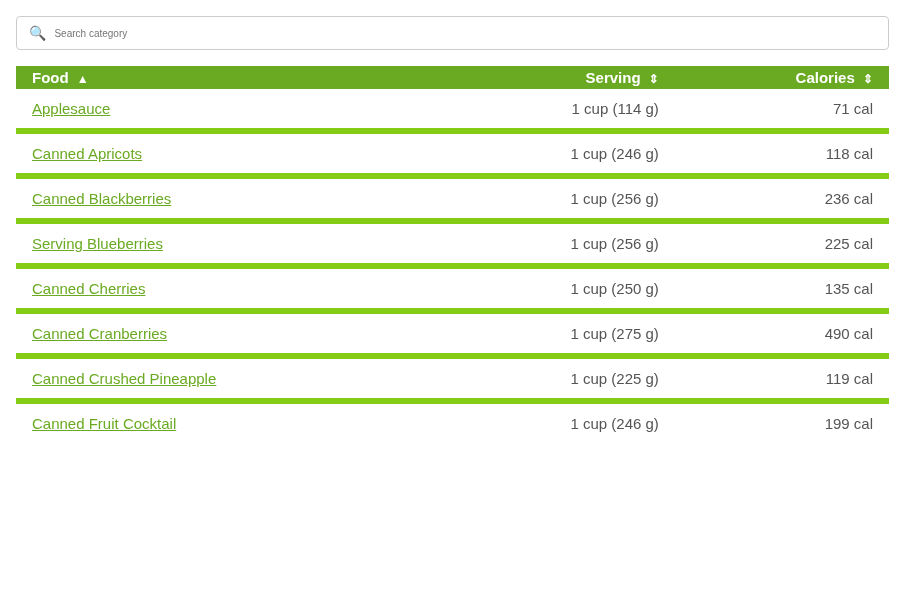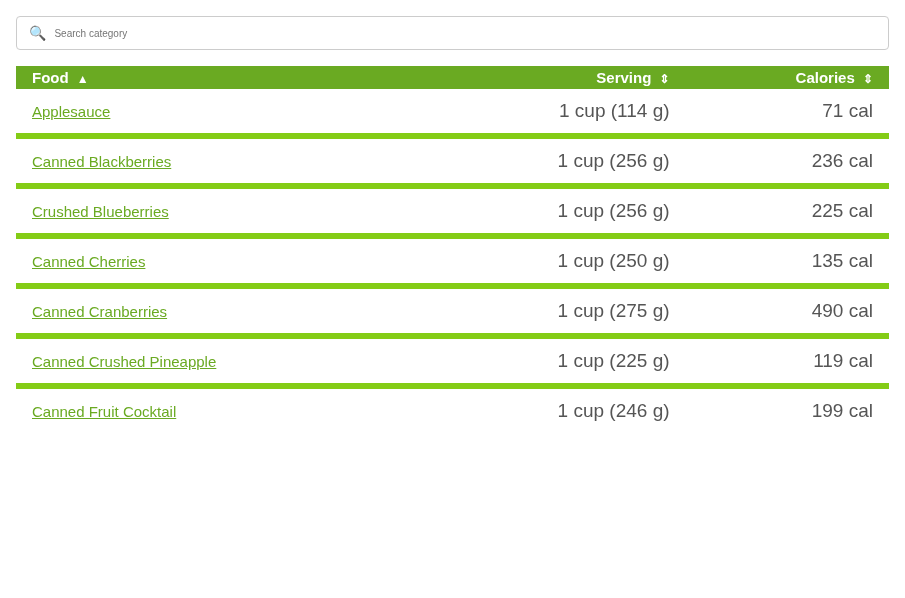--- a/index.html
+++ b/index.html
@@ -80,21 +80,21 @@
       vertical-align: middle;
     }
 
     tbody td:first-child {
       text-align: left;
     }
 
     tbody td:not(:first-child) {
       text-align: right;
       color: #555;
-      font-size: 19px;
+      font-size: 15px;
     }
 
     .food-link {
       color: #6aaa22;
       text-decoration: underline;
       cursor: pointer;
       font-size: 15px;
     }
 
     .cal-orange {
@@ -129,26 +129,31 @@
       </th>
     </tr>
   </thead>
   <tbody id="table-body">
   <tr>
         <td><a class="food-link">Applesauce</a></td>
         <td>1 cup (114 g)</td>
         <td class="cal-dark">71 cal</td>
       </tr>
       <tr>
+        <td><a class="food-link">Canned Apricots</a></td>
+        <td>1 cup (246 g)</td>
+        <td class="cal-orange">118 cal</td>
+      </tr>
+      <tr>
         <td><a class="food-link">Canned Blackberries</a></td>
         <td>1 cup (256 g)</td>
         <td class="cal-dark">236 cal</td>
       </tr>
       <tr>
-        <td><a class="food-link">Crushed Blueberries</a></td>
+        <td><a class="food-link">Serving Blueberries</a></td>
         <td>1 cup (256 g)</td>
         <td class="cal-dark">225 cal</td>
       </tr>
       <tr>
         <td><a class="food-link">Canned Cherries</a></td>
         <td>1 cup (250 g)</td>
         <td class="cal-orange">135 cal</td>
       </tr>
       <tr>
         <td><a class="food-link">Canned Cranberries</a></td>

